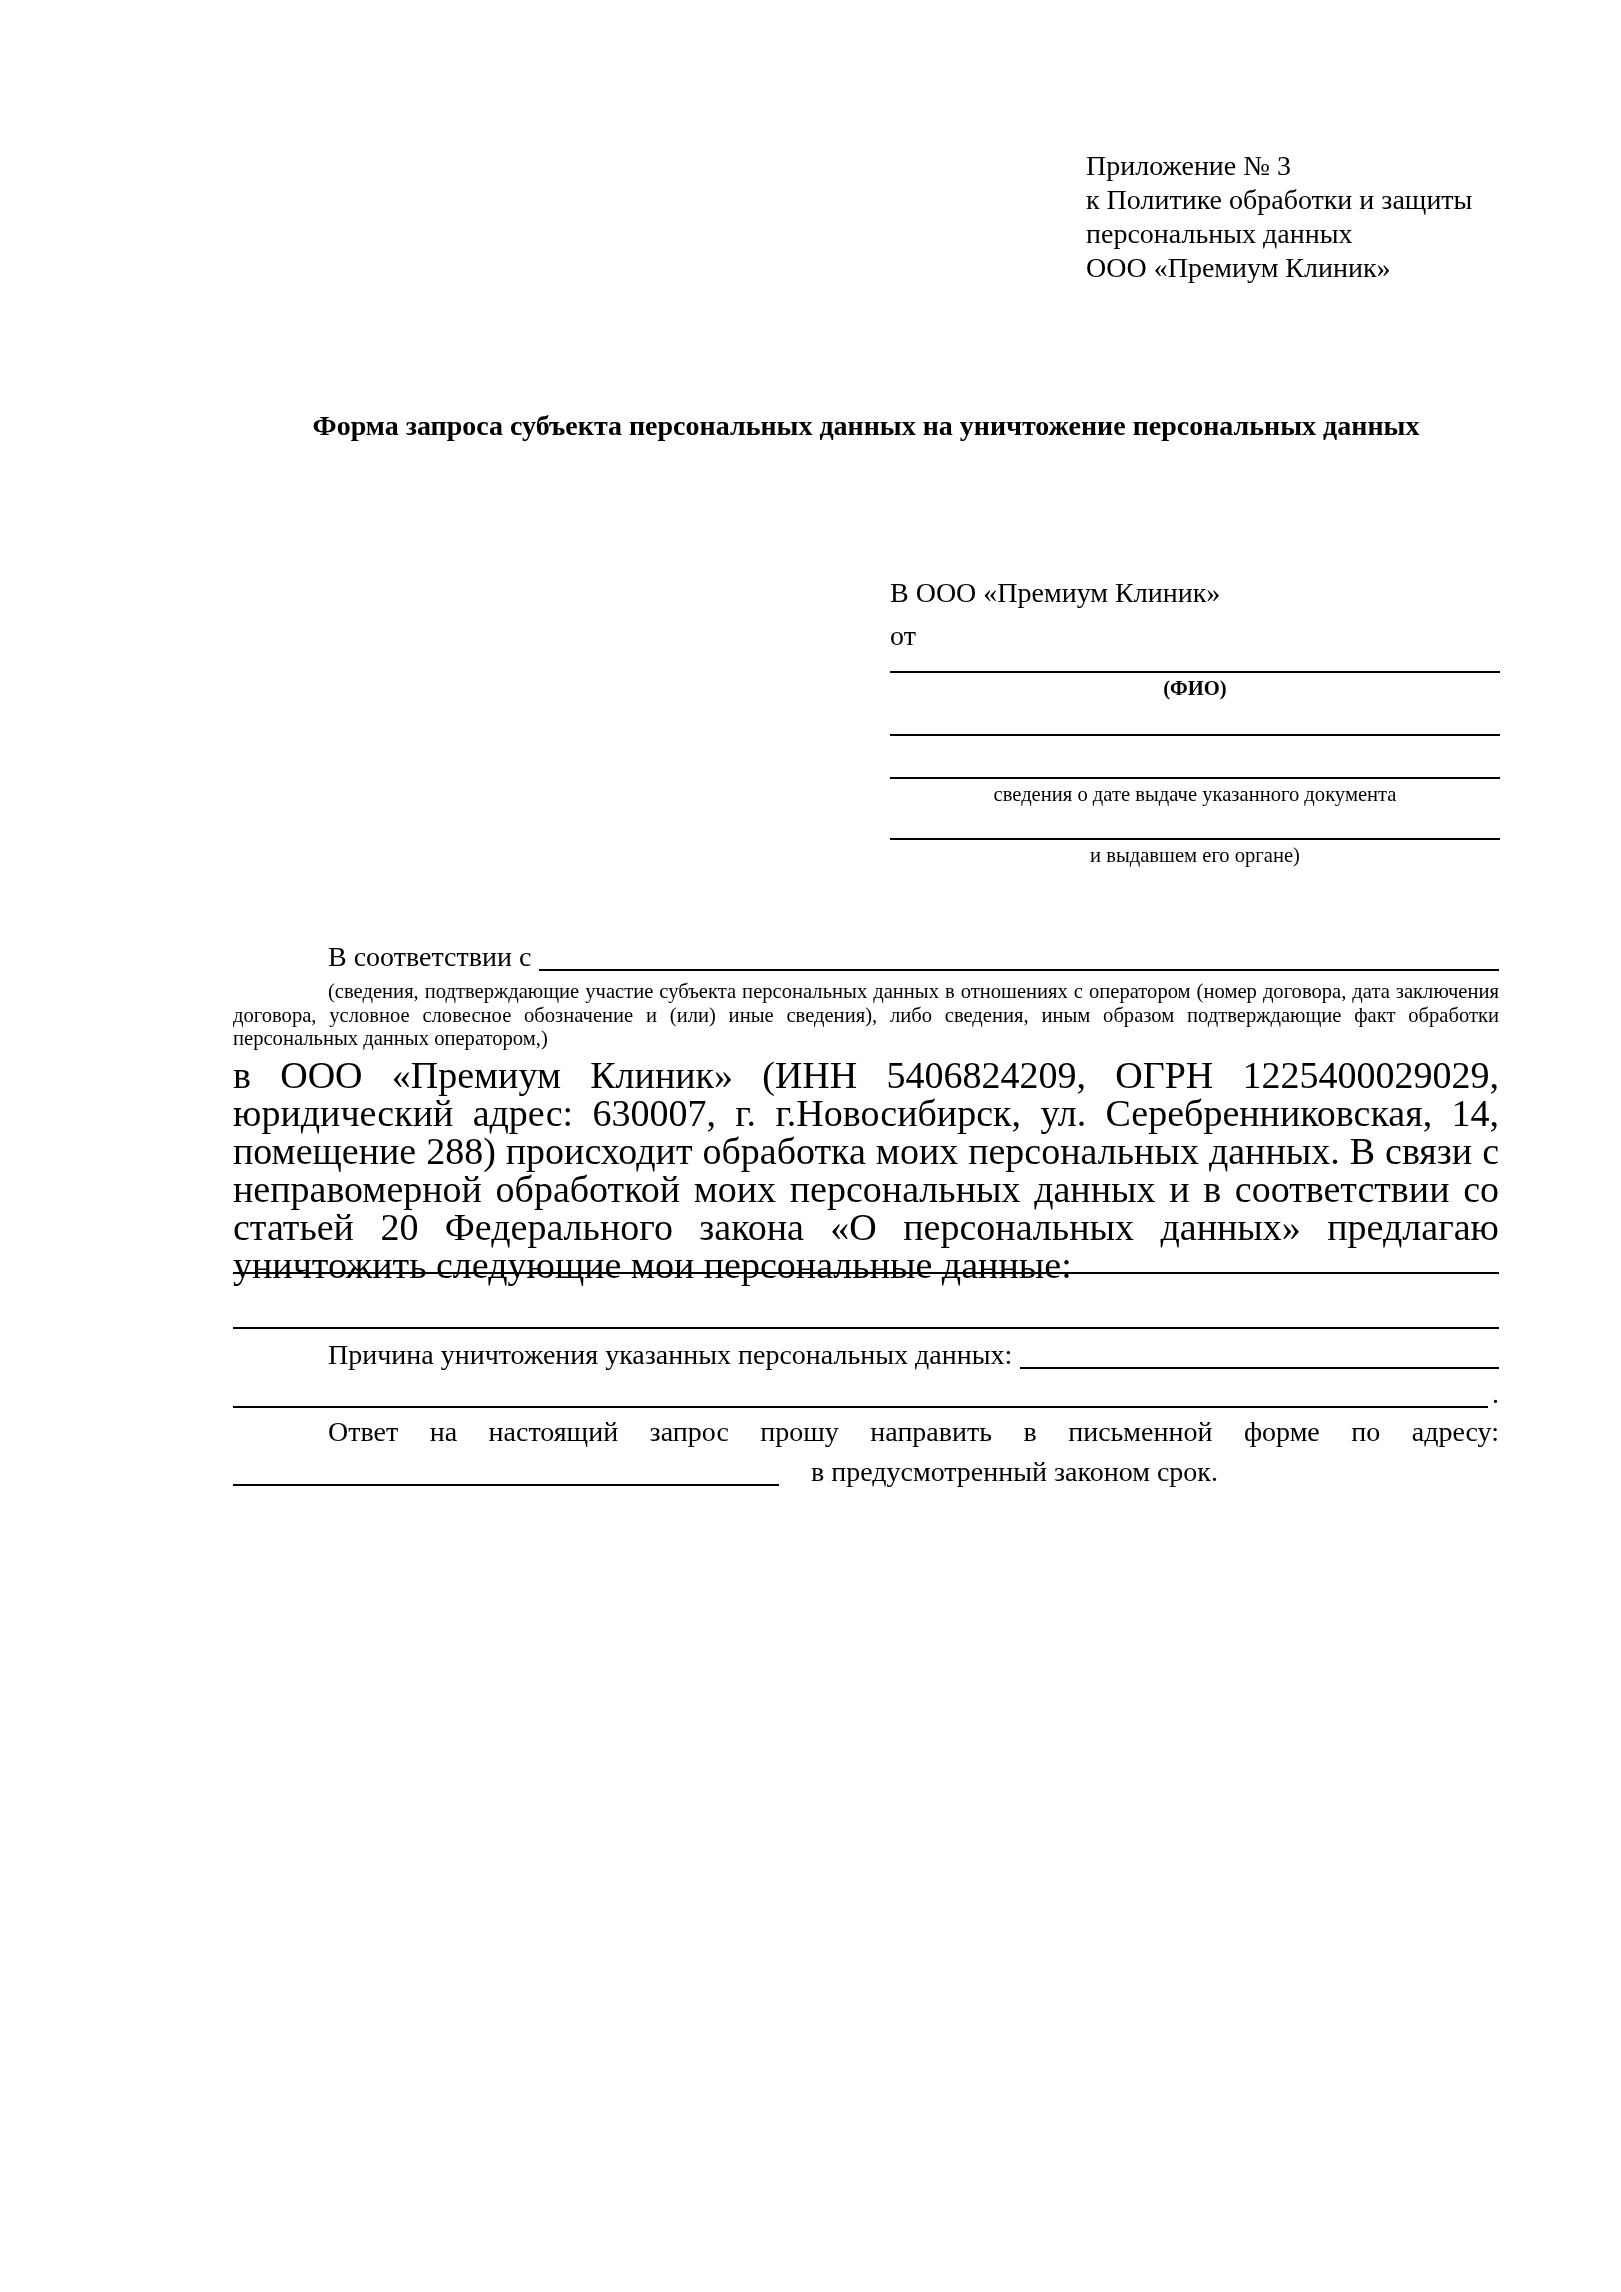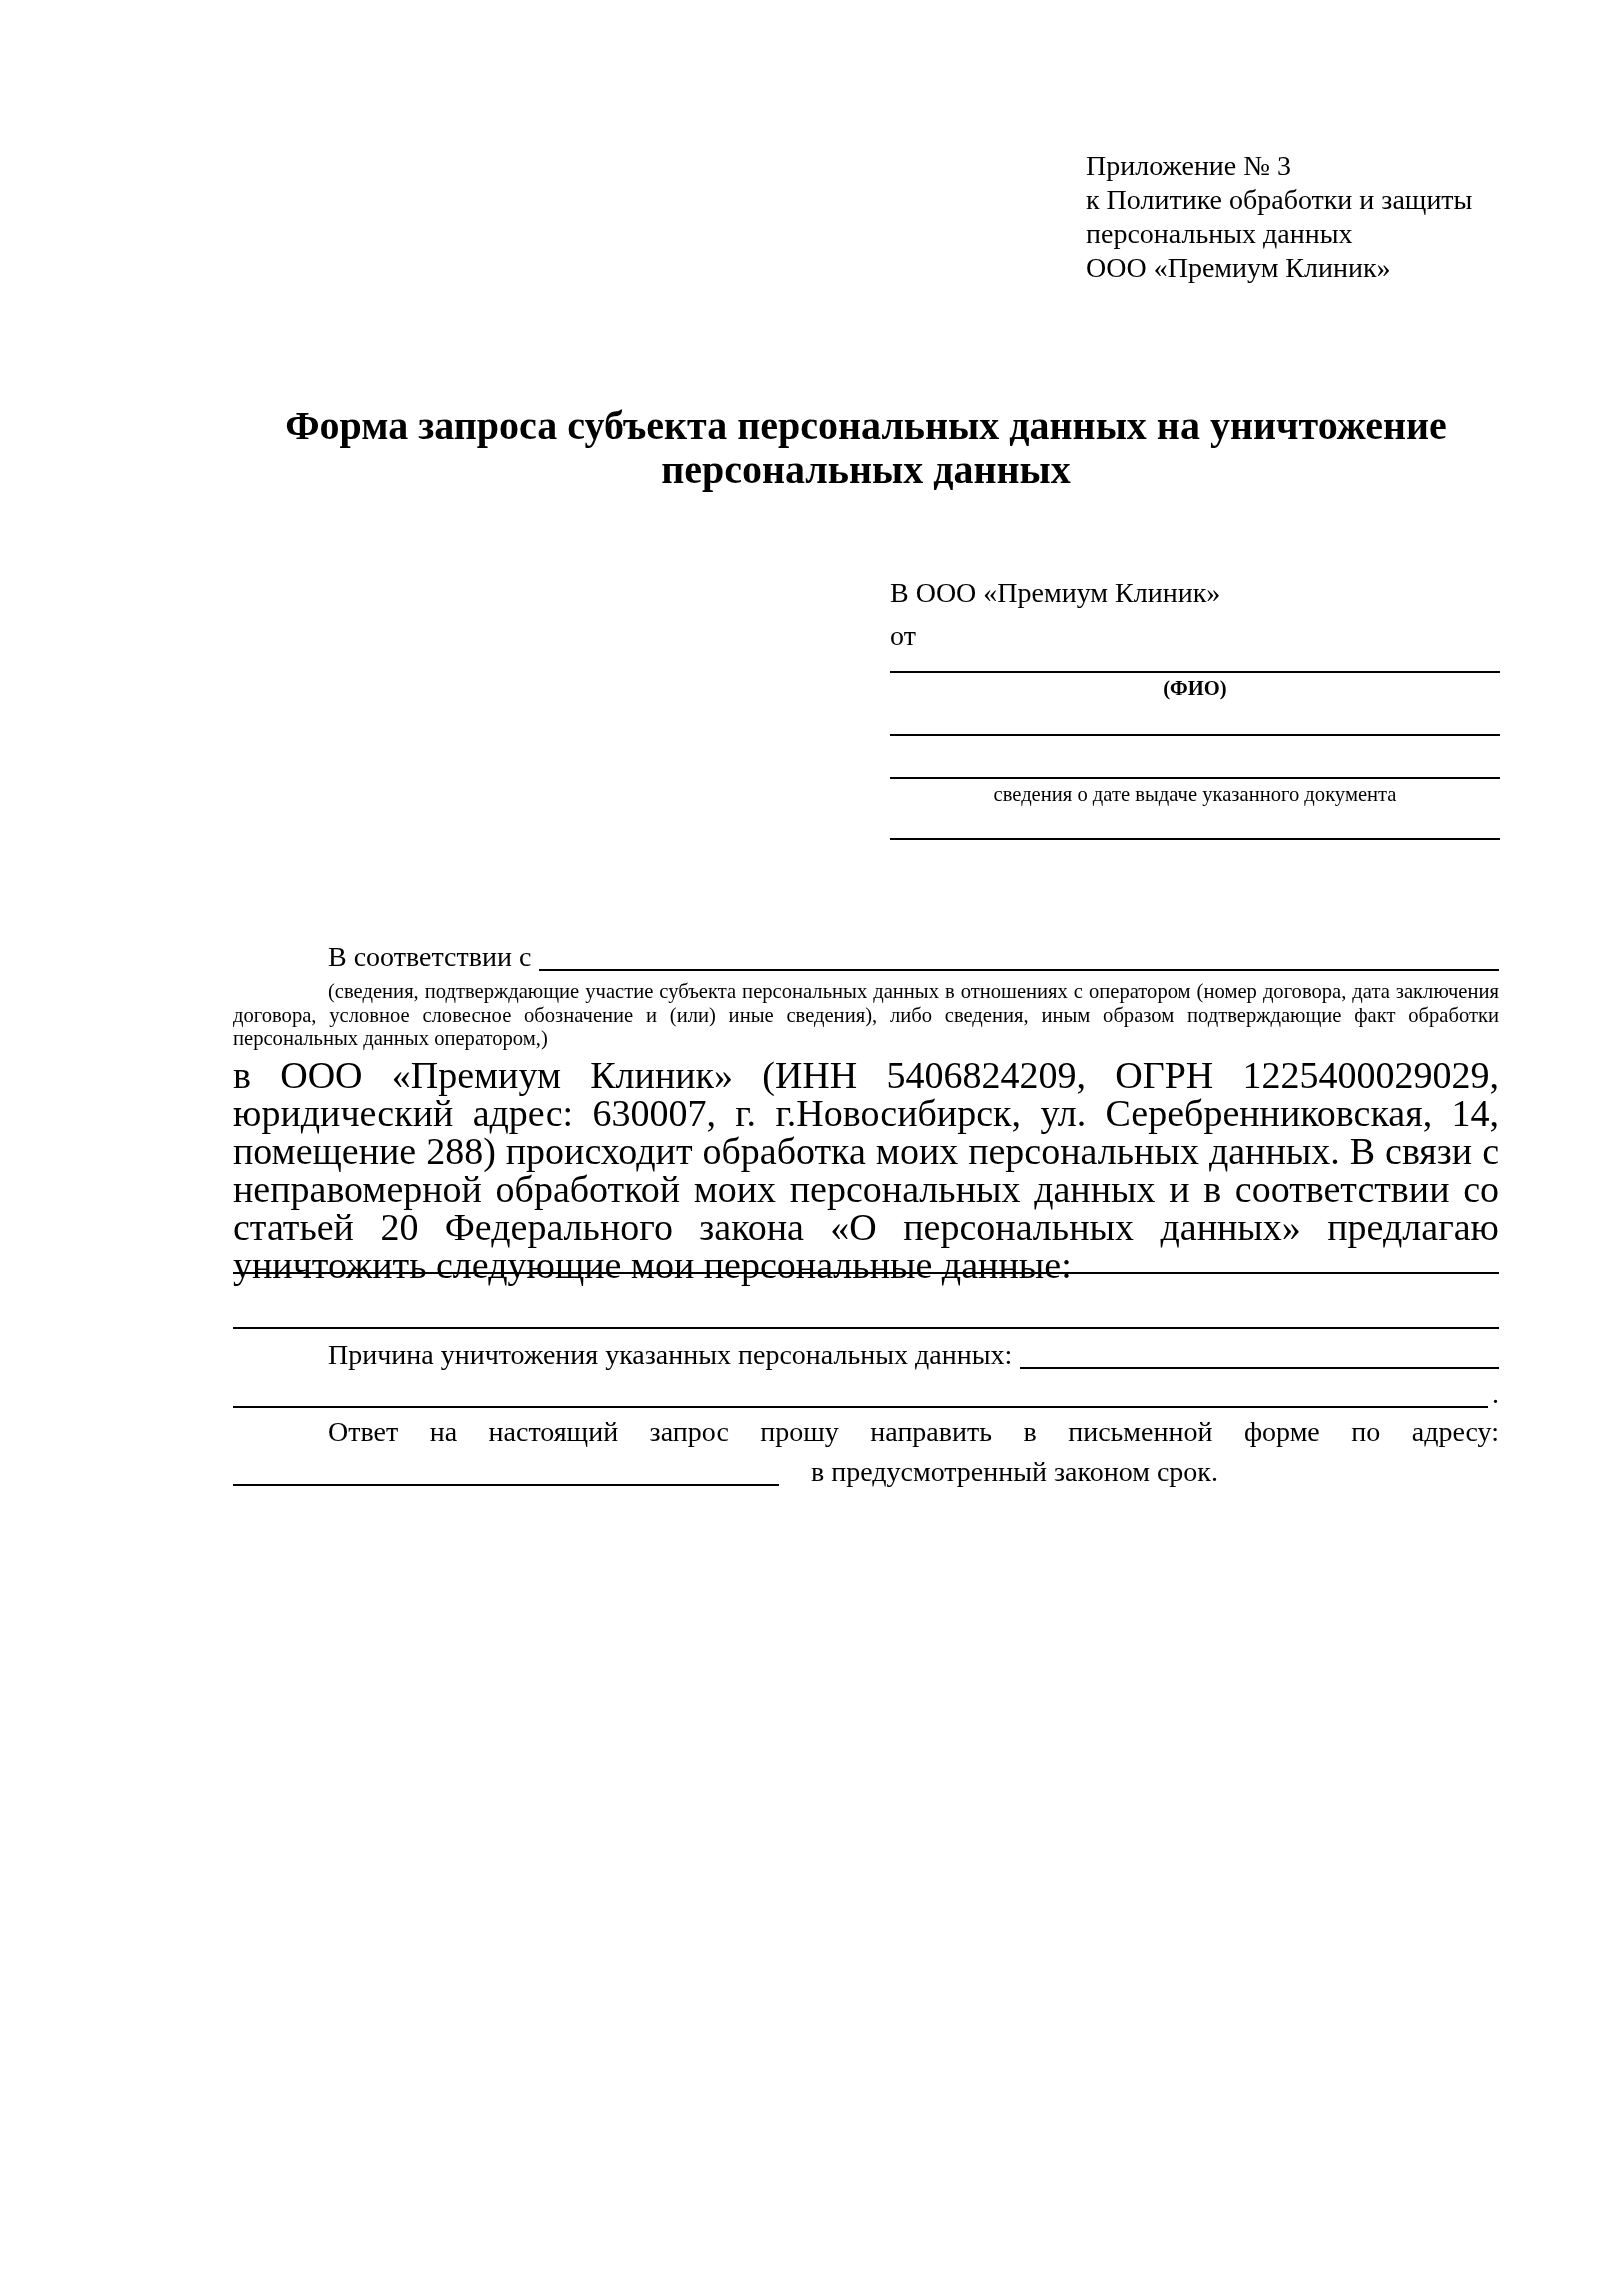--- a/index.html
+++ b/index.html
@@ -23,21 +23,21 @@
     white-space: nowrap;
   }
   
   .form-title {
     position: absolute;
     left: 233px;
     top: 404px;
     width: 1266px;
     text-align: center;
     font-weight: bold;
-    font-size: 40px;
+    font-size: 28px;
     line-height: 44px;
   }
   
   .addressee {
     position: absolute;
     left: 890px;
     top: 571px;
     width: 610px;
     font-size: 28px;
   }
@@ -188,20 +188,21 @@
       <div class="rule"></div>
     </div>
 
     <div class="field f3">
       <div class="rule"></div>
       <div class="caption">сведения о дате выдаче указанного документа</div>
     </div>
 
     <div class="field f4">
       <div class="rule"></div>
+      <div class="caption">и выдавшем его органе)</div>
     </div>
   </div>
 
   <div class="accordance-row">
     <span class="lead">В соответствии с</span>
     <span class="fill"></span>
   </div>
 
   <div class="accordance-note">(сведения, подтверждающие участие субъекта персональных данных в отношениях с оператором (номер договора, дата заключения договора, условное словесное обозначение и (или) иные сведения), либо сведения, иным образом подтверждающие факт обработки персональных данных оператором,)</div>
 

